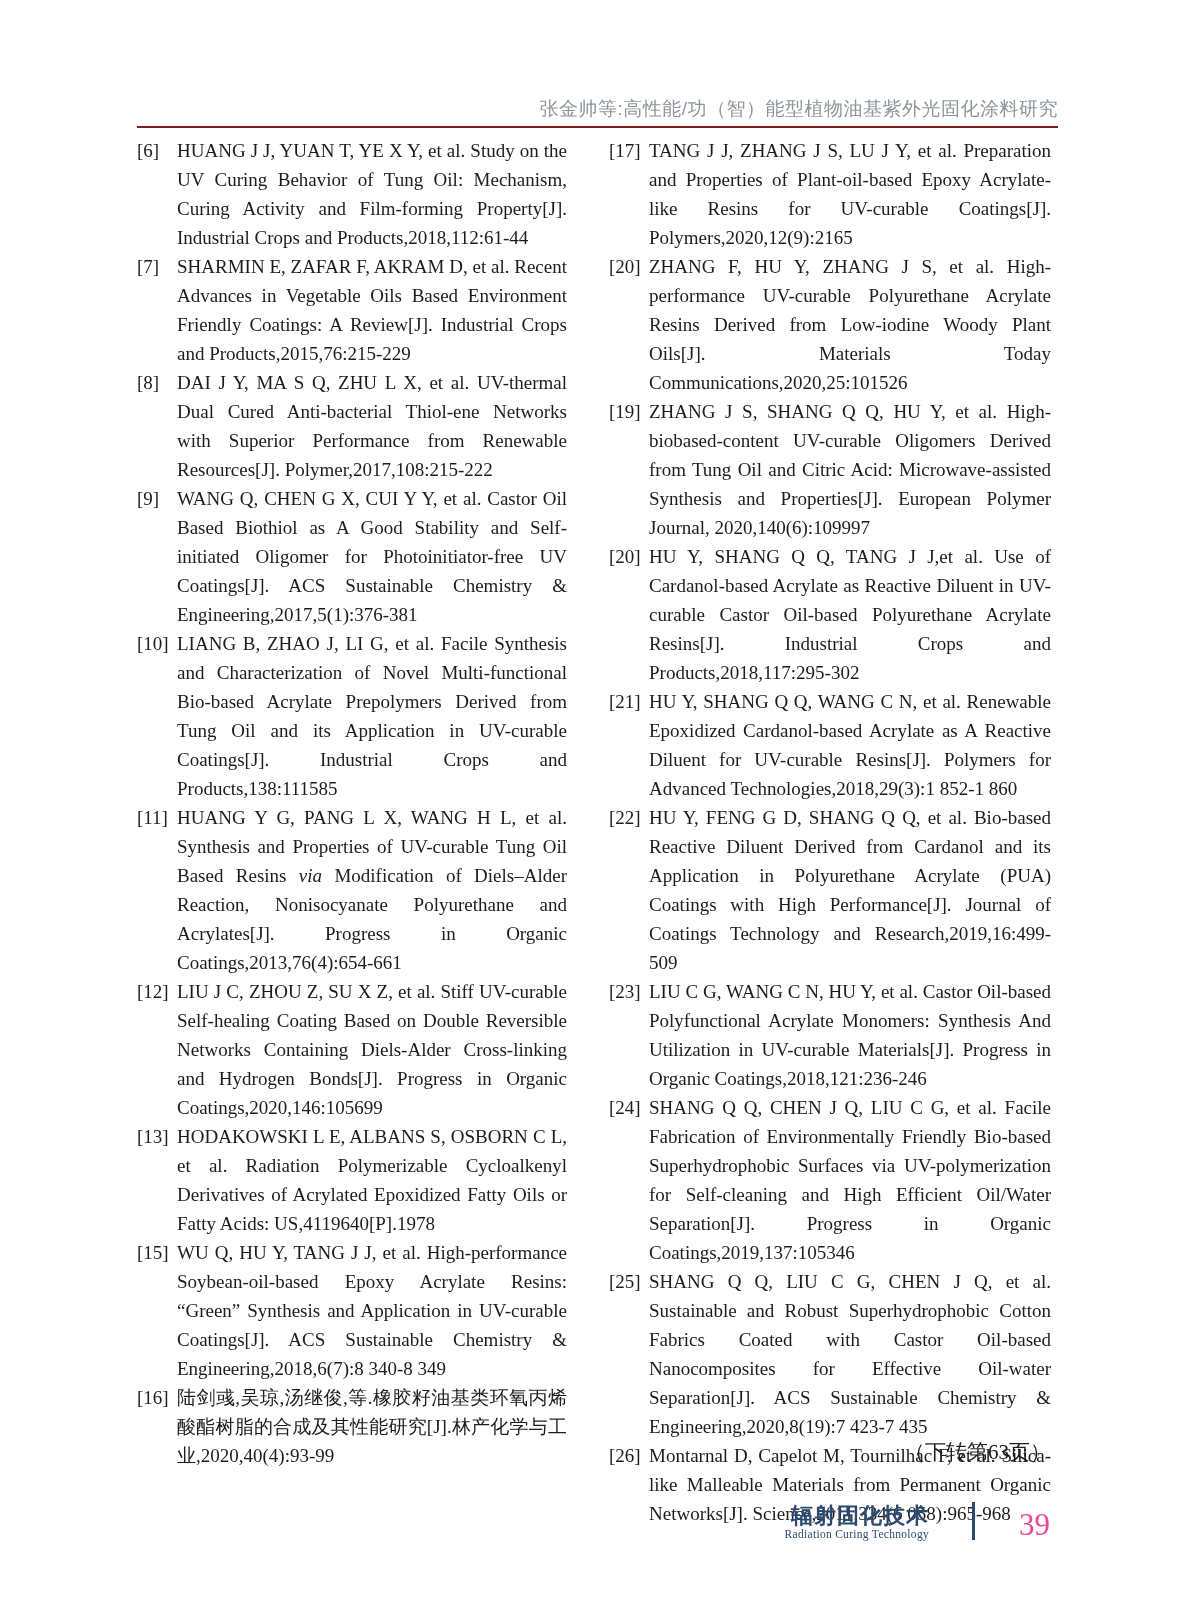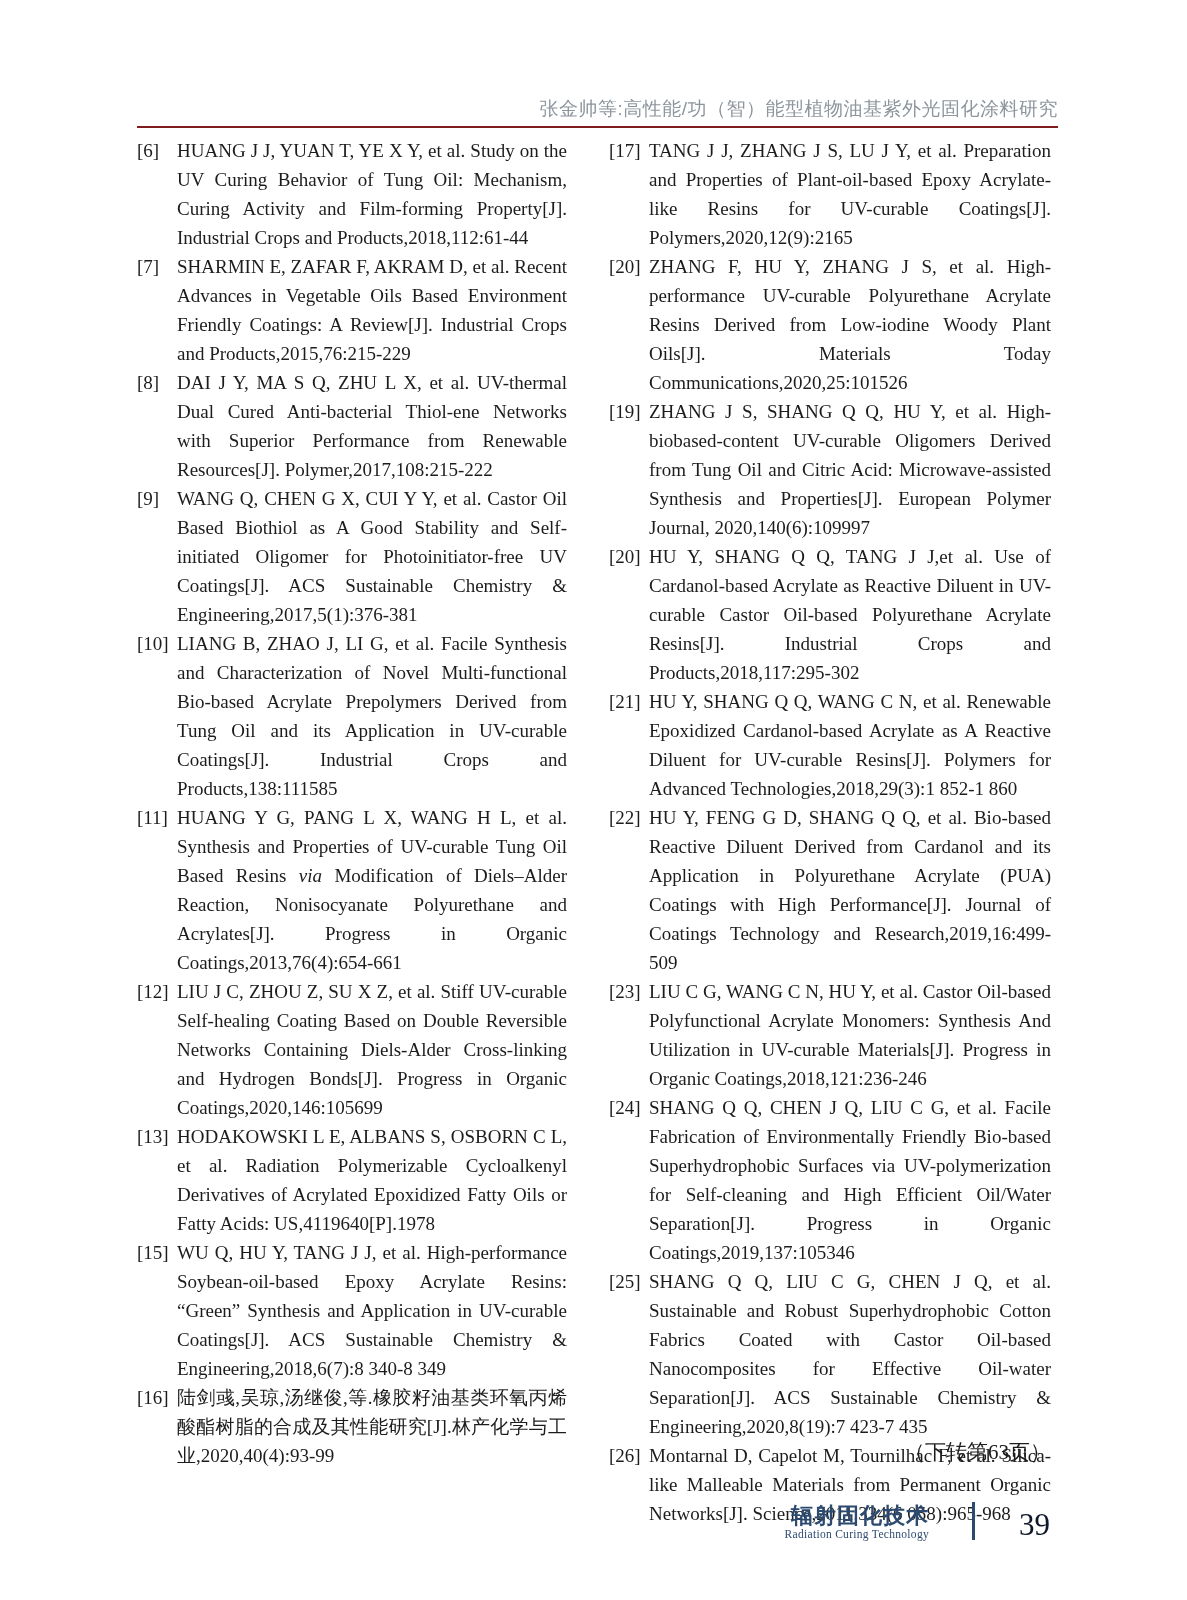--- a/index.html
+++ b/index.html
@@ -173,16 +173,16 @@
   </div>
 
   <div class="note">（下转第63页）</div>
 
   <div class="footer">
     <div class="brand">
       <div class="brand-cn" style="color: rgb(44, 74, 112);">辐射固化技术</div>
       <div class="brand-en" style="color: rgb(44, 74, 112);">Radiation Curing Technology</div>
     </div>
     <div class="brand-bar" style="background: rgb(44, 74, 112);"></div>
-    <div class="page-num" style="color: #0f172a;">39</div>
+    <div class="page-num" style="color: #ec4899;">39</div>
   </div>
 
 </div>
 
 </body></html>

